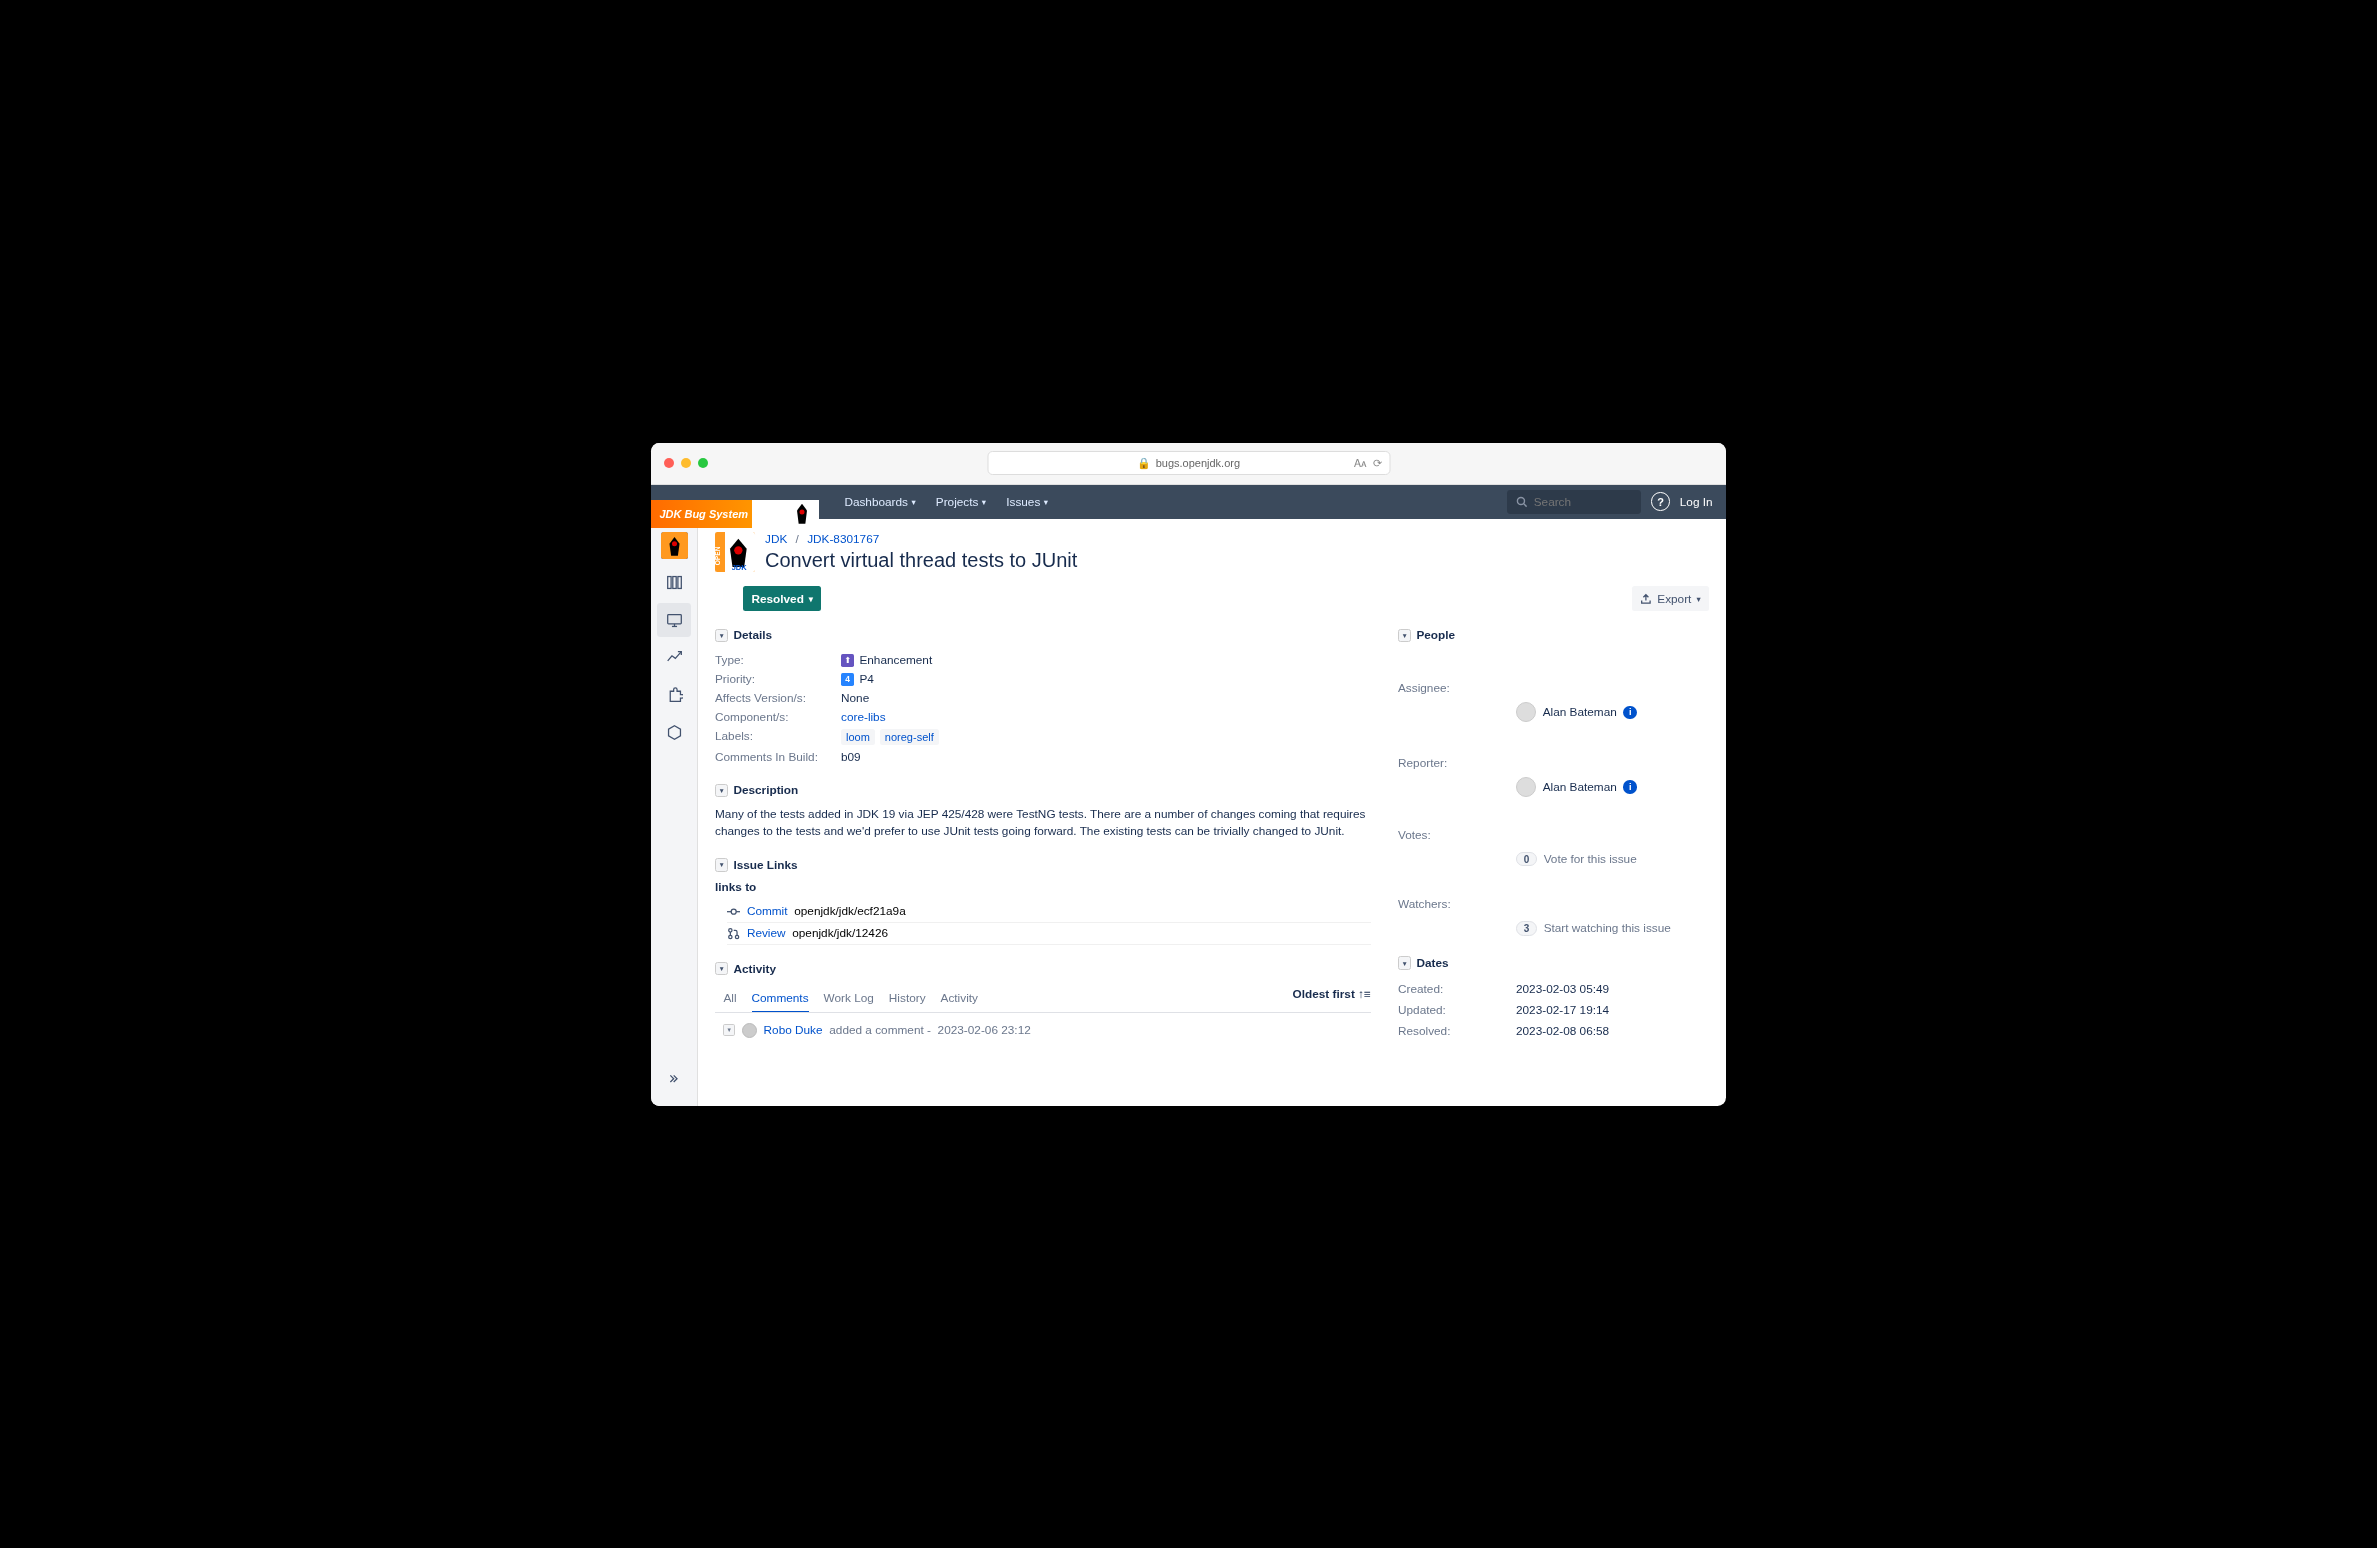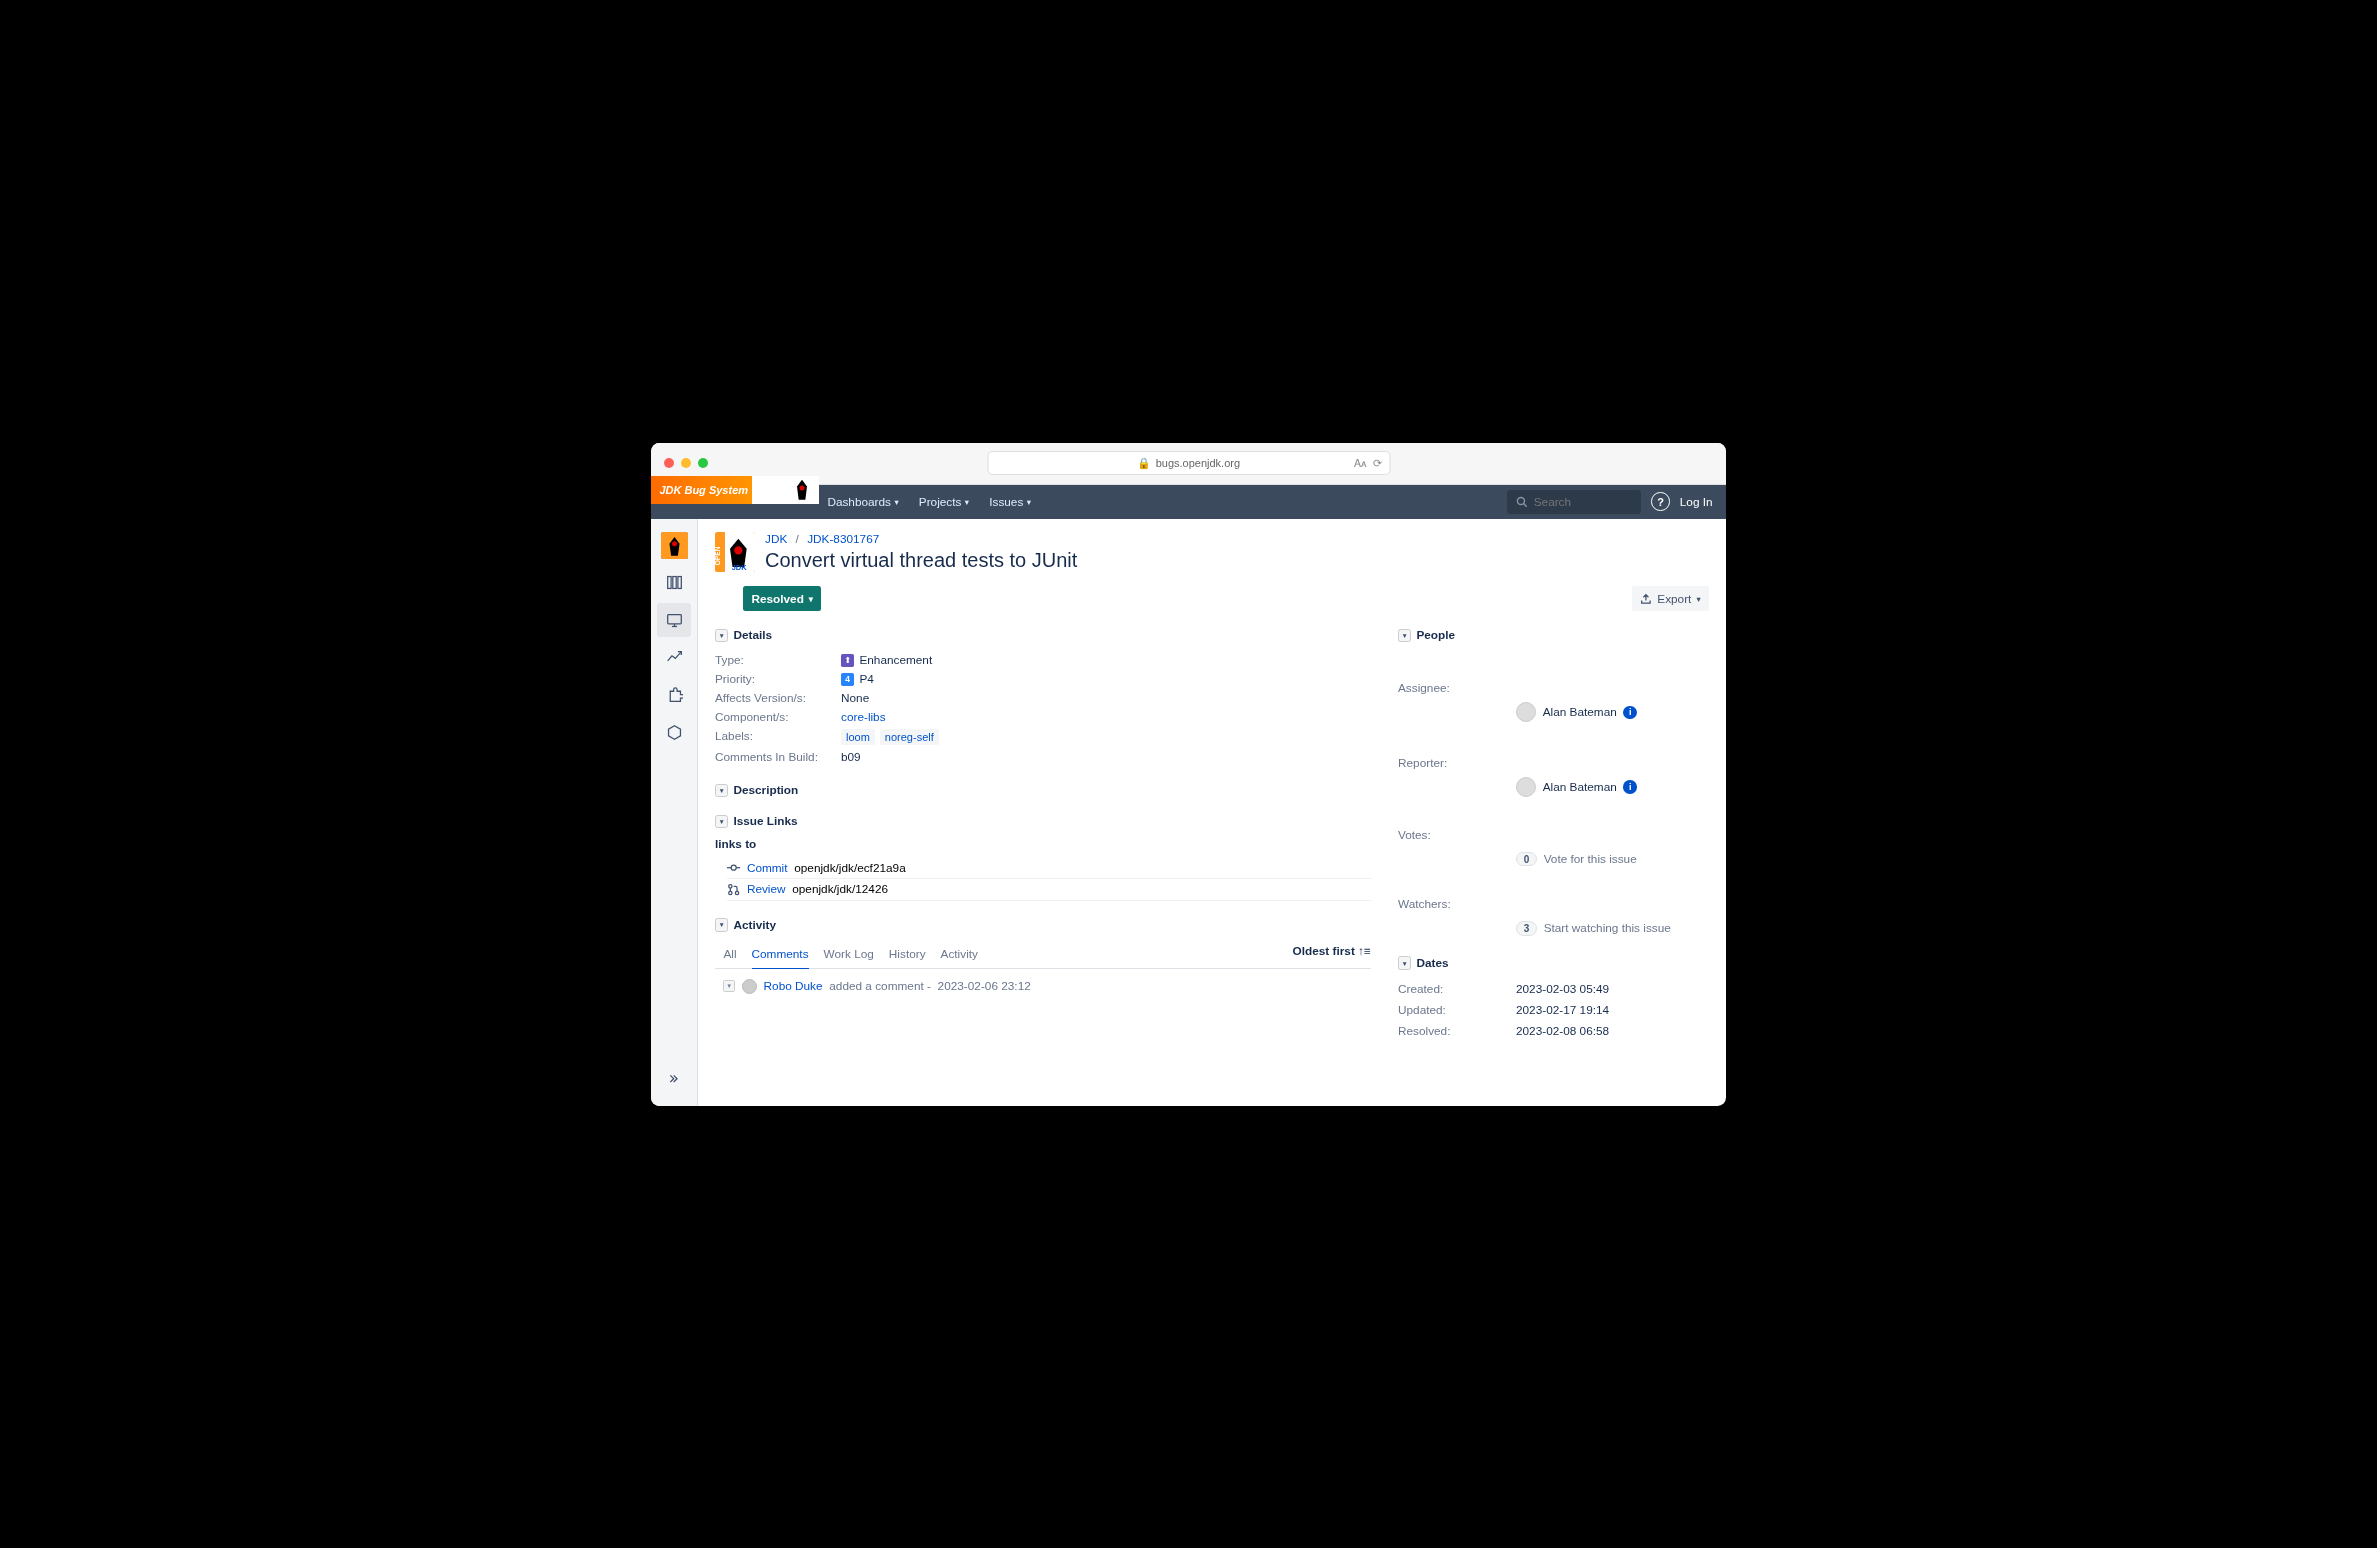--- a/index.html
+++ b/index.html
@@ -8,21 +8,21 @@
     .titlebar { height: 42px; background: #f6f6f6; border-bottom: 0.8px solid #e0e0e0; display: flex; align-items: center; padding: 0 13.4px; position: relative; }
     .traffic { display: flex; gap: 6.7px; }
     .dot { width: 10px; height: 10px; border-radius: 50%; }
     .dot.red { background: #ff5f57; }
     .dot.yellow { background: #febc2e; }
     .dot.green { background: #28c840; }
     .addrbar { position: absolute; left: 50%; transform: translateX(-50%); width: 403px; height: 23.5px; background: #fff; border: 0.8px solid #ddd; border-radius: 5px; display: flex; align-items: center; justify-content: center; gap: 5px; color: #666; font-size: 11px; }
     .addrbar-icons { position: absolute; right: 6.7px; display: flex; gap: 6.7px; color: #888; }
     
     .navbar { height: 34px; background: #3b4a5c; display: flex; align-items: center; padding: 0 13.4px 0 0; color: #fff; }
-    .logo { height: 52px; display: flex; align-items: flex-start; }
+    .logo { height: 52px; display: flex; align-items: flex-end; margin-right: 17px; }
     .logo-img { background: linear-gradient(to right, #ff6b00 0%, #ff9500 60%, #fff 60%, #fff 100%); height: 28px; width: 168px; position: relative; display: flex; align-items: center; padding-left: 8.4px; font-weight: bold; font-size: 11px; color: #fff; font-style: italic; }
     .logo-duke { position: absolute; right: 6.7px; top: 2.5px; width: 20px; height: 23.5px; }
     .nav-items { display: flex; gap: 3.4px; }
     .nav-item { padding: 6.7px 8.4px; font-size: 11.8px; color: #deebff; cursor: pointer; display: flex; align-items: center; gap: 3.4px; border-radius: 2.5px; }
     .nav-right { margin-left: auto; display: flex; align-items: center; gap: 10px; }
     .search-box { background: #2d3a4a; border-radius: 3.4px; display: flex; align-items: center; padding: 5px 8.4px; width: 134px; gap: 6.7px; }
     .search-box input { background: transparent; border: none; color: #a0aec0; font-size: 11.8px; outline: none; width: 100%; }
     .help-icon { width: 18.5px; height: 18.5px; border: 1.7px solid #fff; border-radius: 50%; display: flex; align-items: center; justify-content: center; font-size: 11px; font-weight: bold; cursor: pointer; }
     .login-link { font-size: 11.8px; color: #fff; cursor: pointer; }
 
@@ -285,20 +285,21 @@
                   </div>
               </div>
             </div>
           </div>
 
           <div class="module">
             <div class="module-header">
               <span class="collapse-icon">▾</span>
               <span class="module-title">Description</span>
             </div>
+            <div class="description-text">Many of the tests added in JDK 19 via JEP 425/428 were TestNG tests. There are a number of changes coming that requires changes to the tests and we'd prefer to use JUnit tests going forward. The existing tests can be trivially changed to JUnit.</div>
           </div>
 
           <div class="module">
             <div class="module-header">
               <span class="collapse-icon">▾</span>
               <span class="module-title">Issue Links</span>
             </div>
             <div class="link-block">links to</div>
             <div class="link-item">
               <svg class="link-icon" viewBox="0 0 16 16">

